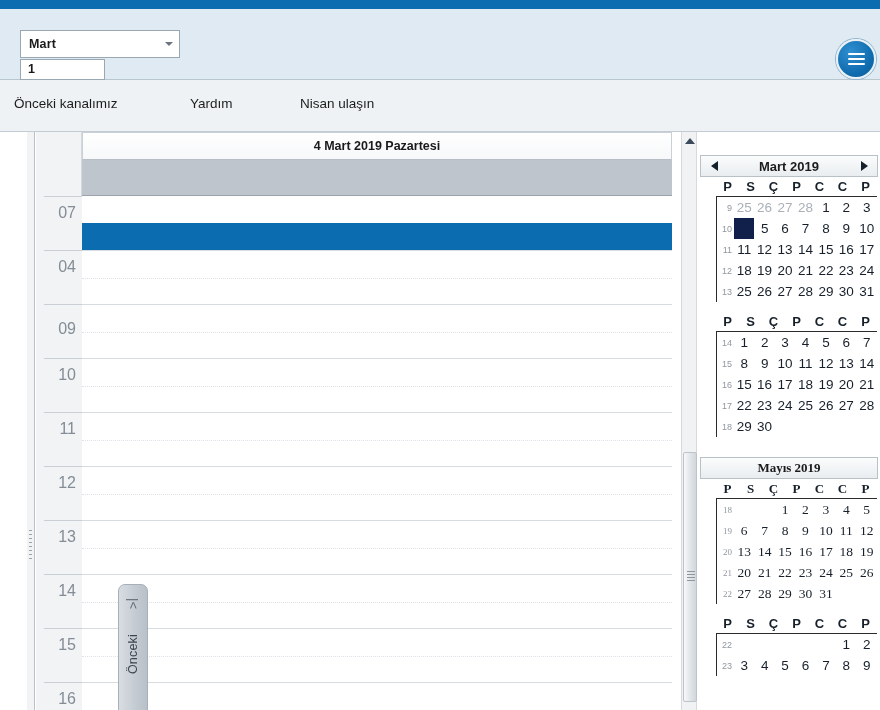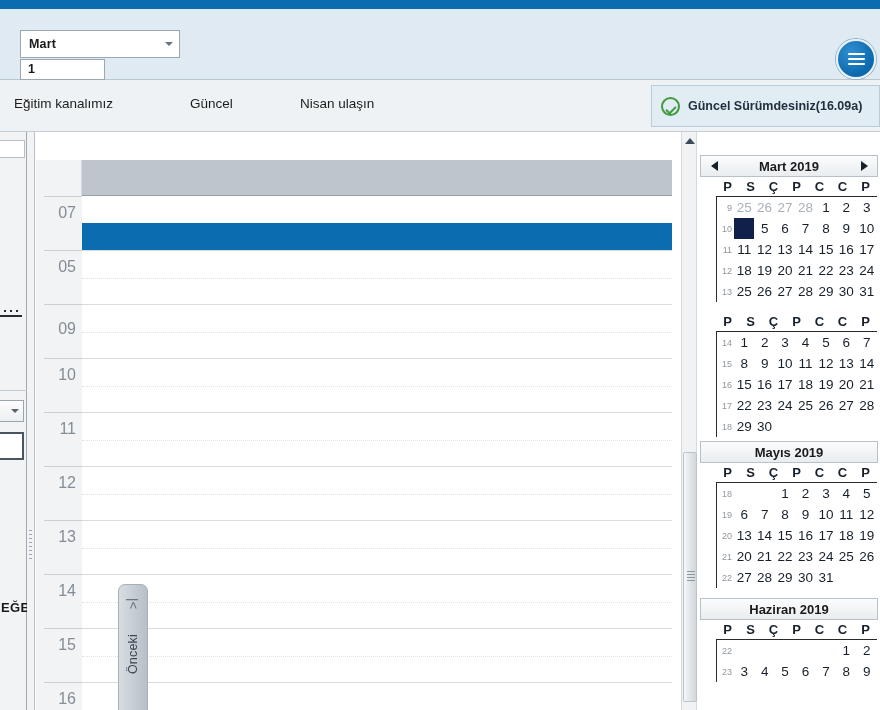--- a/index.html
+++ b/index.html
@@ -255,67 +255,52 @@
     <div class="roundbtn">
       <span class="bars">
           <span></span>
           <span></span>
           <span></span>
         </span>
     </div>
   </div>
 
   <div class="menubar">
-    <div class="mi mi-egitim">Eğitim kanalımız</div>
-    <div class="mi mi-yardim">Güncel</div>
+    <div class="mi mi-egitim">Önceki kanalımız</div>
+    <div class="mi mi-yardim">Yardım</div>
     <div class="mi mi-bize">Nisan ulaşın</div>
   </div>
-  <div class="verbadge">
-    <span class="chk"></span>
-    <span class="vtxt">Güncel Sürümdesiniz(16.09a)</span>
-  </div>
-
-  <div class="leftpanel">
-    <div class="lp-box1"></div>
-    <div class="lp-dots">
-        <i></i>
-        <b></b>
-        <b></b>
-        <b></b>
-      </div>
-    <div class="lp-sep"></div>
-    <div class="lp-combo">
-        <i></i>
-      </div>
-    <div class="lp-field"></div>
-    <div class="lp-ege">EĞE</div>
-  </div>
+
   <div class="splitter">
     <div class="grip">
       <i style="top:0"></i>
         <i style="top:4px"></i>
         <i style="top:8px"></i>
         <i style="top:12px"></i>
         <i style="top:16px"></i>
         <i style="top:20px"></i>
         <i style="top:24px"></i>
         <i style="top:28px"></i>
     </div>
   </div>
 
   <div class="dayview">
+    <div class="dv-headrow">
+      <div class="dv-corner"></div>
+      <div class="dv-daytitle">4 Mart 2019 Pazartesi</div>
+    </div>
     <div class="dv-alldaygut"></div>
     <div class="dv-allday"></div>
 
     <div class="dv-grid">
       <div class="gutter" id="gutter">
           <div class="gut-sep" style="top: 0px;"></div>
           <div class="hourlbl" style="top: 8px;">07</div>
           <div class="gut-sep" style="top: 54px;"></div>
-          <div class="hourlbl" style="top: 62px;">05</div>
+          <div class="hourlbl" style="top: 62px;">04</div>
           <div class="gut-sep" style="top: 108px;"></div>
           <div class="hourlbl" style="top: 124px;">09</div>
           <div class="gut-sep" style="top: 162px;"></div>
           <div class="hourlbl" style="top: 170px;">10</div>
           <div class="gut-sep" style="top: 216px;"></div>
           <div class="hourlbl" style="top: 224px;">11</div>
           <div class="gut-sep" style="top: 270px;"></div>
           <div class="hourlbl" style="top: 278px;">12</div>
           <div class="gut-sep" style="top: 324px;"></div>
           <div class="hourlbl" style="top: 332px;">13</div>
@@ -505,21 +490,21 @@
             <span class="d">29</span>
             <span class="d">30</span>
             <span class="d"></span>
             <span class="d"></span>
             <span class="d"></span>
             <span class="d"></span>
             <span class="d"></span>
           </div>
         </div>
       </div>
-      <div class="mc" style="margin-top: 4px;">
+      <div class="mc" style="margin-top: 20px; font-family: Liberation Serif, serif;">
         <div class="mc-title">Mayıs 2019</div>
         <div class="mc-dow">
           <span>P</span>
           <span>S</span>
           <span>Ç</span>
           <span>P</span>
           <span>C</span>
           <span>C</span>
           <span>P</span>
         </div>
@@ -570,21 +555,20 @@
             <span class="d">28</span>
             <span class="d">29</span>
             <span class="d">30</span>
             <span class="d">31</span>
             <span class="d"></span>
             <span class="d"></span>
           </div>
         </div>
       </div>
       <div class="mc" style="margin-top: 10px;">
-        <div class="mc-title">Haziran 2019</div>
         <div class="mc-dow">
           <span>P</span>
           <span>S</span>
           <span>Ç</span>
           <span>P</span>
           <span>C</span>
           <span>C</span>
           <span>P</span>
         </div>
         <div class="mc-body">

